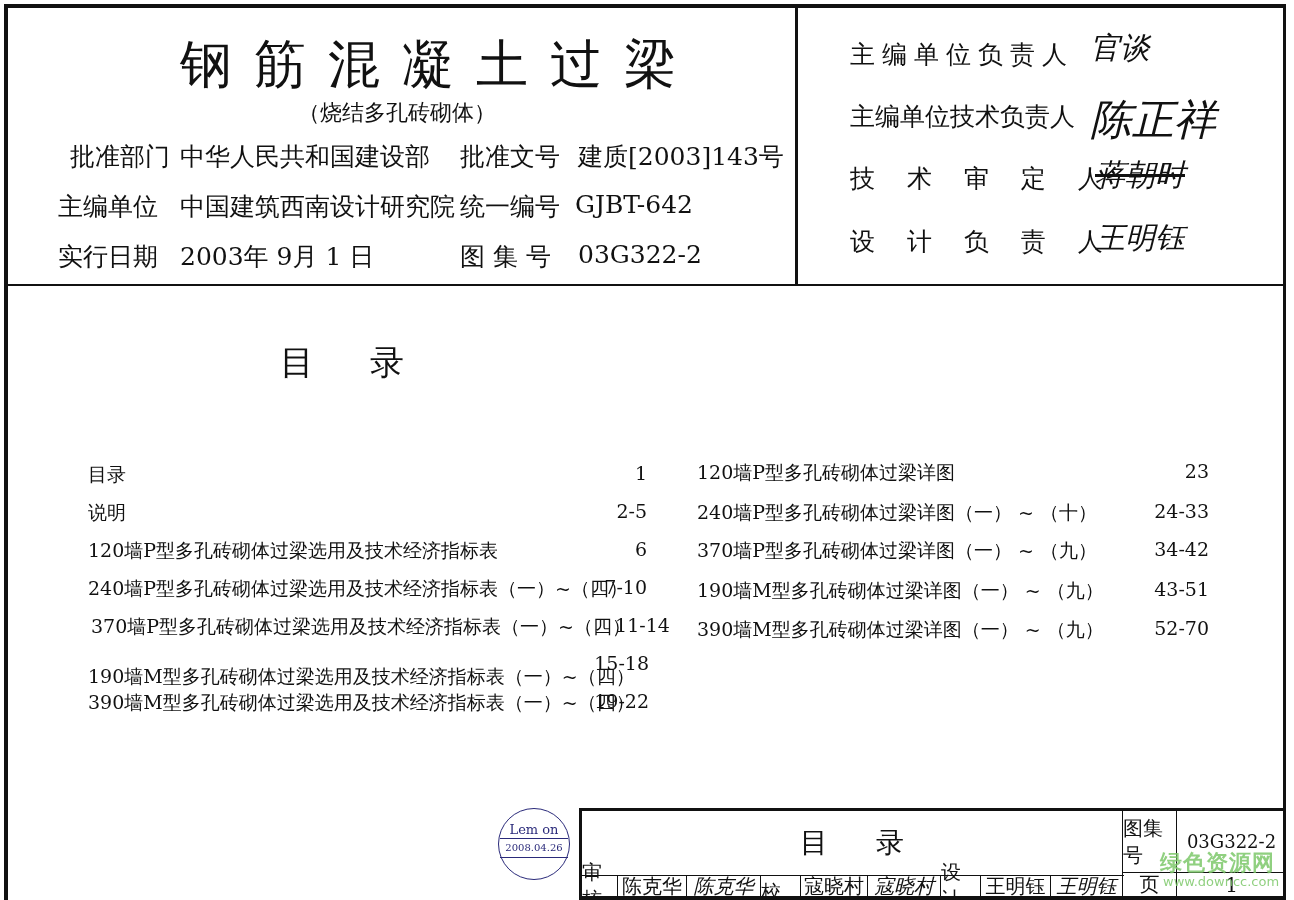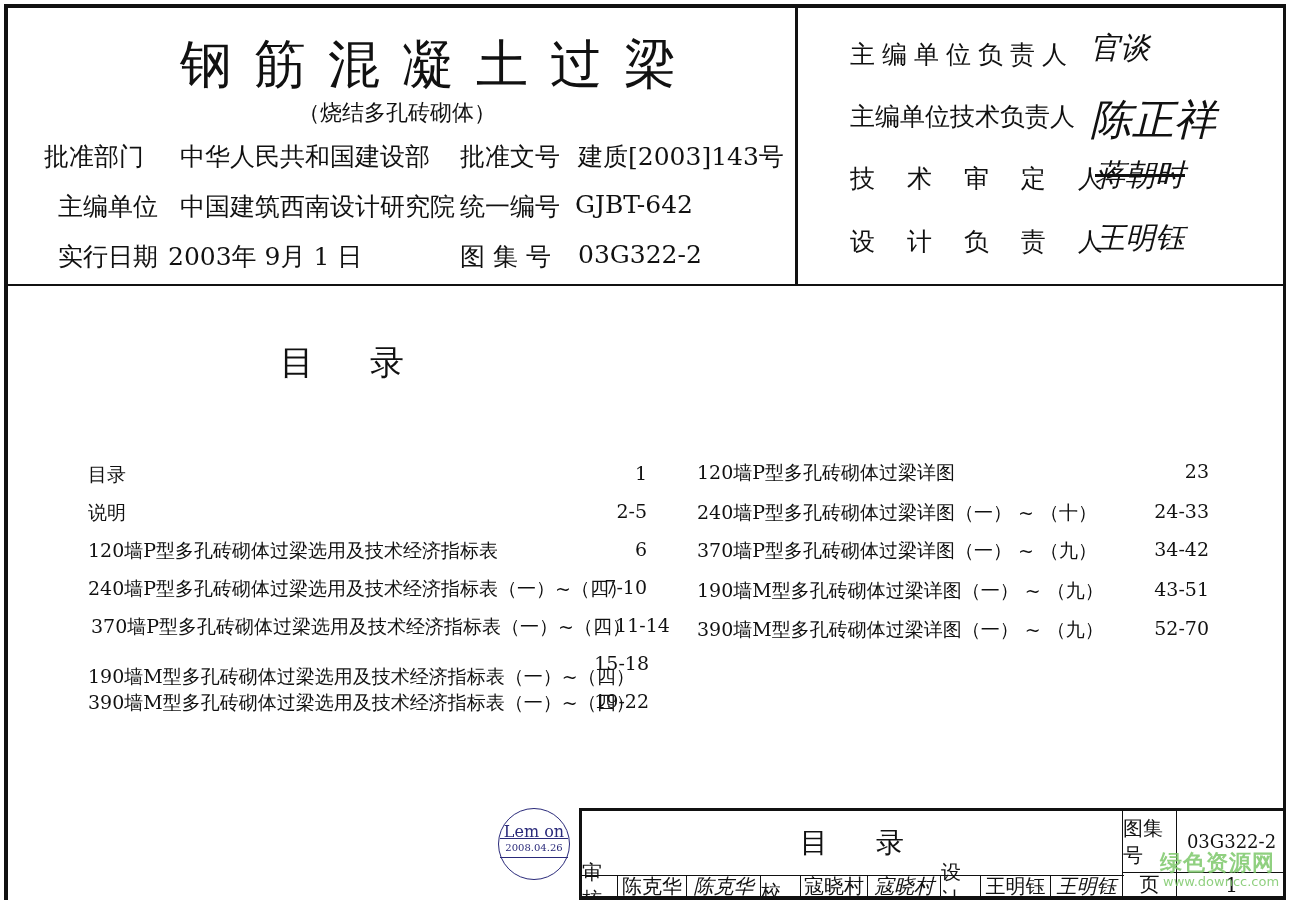--- a/index.html
+++ b/index.html
@@ -14,46 +14,46 @@
   .title-main { left: 180px; top: 30px; font-size: 52px; letter-spacing: 22px; font-weight: normal; }
   .subtitle { left: 298px; top: 98px; font-size: 22px; }
   .meta-label, .meta-value { font-size: 25px; }
   .sig-label { font-size: 25px; }
   .sig { font-family: "DejaVu Serif", serif; font-style: italic; font-size: 30px; }
   .toc-title { left: 280px; top: 340px; font-size: 34px; letter-spacing: 56px; }
   .toc-item { font-size: 19px; }
   .toc-page { font-size: 19px; text-align: right; }
   .stamp { position: absolute; left: 498px; top: 808px; width: 70px; height: 70px;
            border: 1.5px solid #2a2a7a; border-radius: 50%; color: #2a2a7a; font-size: 11px; }
-  .stamp .l1 { position: absolute; top: 13px; width: 100%; text-align: center; font-size: 16px; }
+  .stamp .l1 { position: absolute; top: 13px; width: 100%; text-align: center; font-size: 13px; }
   .stamp .l2 { position: absolute; top: 33px; width: 100%; text-align: center; font-size: 10px; }
   .stamp .ln { position: absolute; left: 1px; right: 1px; height: 1px; background: #2a2a7a; }
   .tb-cell { position: absolute; font-size: 20px; display: flex; align-items: center; justify-content: center; }
   .watermark1 { position: absolute; left: 1160px; top: 848px; font-size: 22px; color: #7dc86a; opacity: 0.85;
                 font-family: "DejaVu Sans", sans-serif; font-weight: bold; letter-spacing: 1px; }
   .watermark2 { position: absolute; left: 1163px; top: 874px; font-size: 13px; color: #7dc86a; opacity: 0.85;
                 font-family: "DejaVu Sans", sans-serif; }
 </style>
 </head>
 <body>
 
 <div class="frame"></div>
 
 <div class="vline" style="left:795px;top:4px;width:3px;height:281px;"></div>
 <div class="hline" style="left:4px;top:284px;width:1282px;height:2px;"></div>
 
 <div class="abs title-main">钢筋混凝土过梁</div>
 <div class="abs subtitle">（烧结多孔砖砌体）</div>
 
-<div class="abs meta-label" style="left:44px;top:140px;">批准部门</div>
+<div class="abs meta-label" style="left:70px;top:140px;">批准部门</div>
 <div class="abs meta-value" style="left:180px;top:140px;">中华人民共和国建设部</div>
 <div class="abs meta-label" style="left:58px;top:190px;">主编单位</div>
 <div class="abs meta-value" style="left:180px;top:190px;">中国建筑西南设计研究院</div>
 <div class="abs meta-label" style="left:58px;top:240px;">实行日期</div>
-<div class="abs meta-value" style="left:168px;top:240px;">2003年 9月 1 日</div>
+<div class="abs meta-value" style="left:180px;top:240px;">2003年 9月 1 日</div>
 
 <div class="abs meta-label" style="left:460px;top:140px;">批准文号</div>
 <div class="abs meta-value" style="left:578px;top:140px;">建质[2003]143号</div>
 <div class="abs meta-label" style="left:460px;top:190px;">统一编号</div>
 <div class="abs meta-value" style="left:575px;top:190px;">GJBT-642</div>
 <div class="abs meta-label" style="left:460px;top:240px;">图 集 号</div>
 <div class="abs meta-value" style="left:578px;top:240px;">03G322-2</div>
 
 <div class="abs sig-label" style="left:850px;top:38px;letter-spacing:7px;">主编单位负责人</div>
 <div class="abs sig" style="left:1090px;top:28px;">官谈</div>

